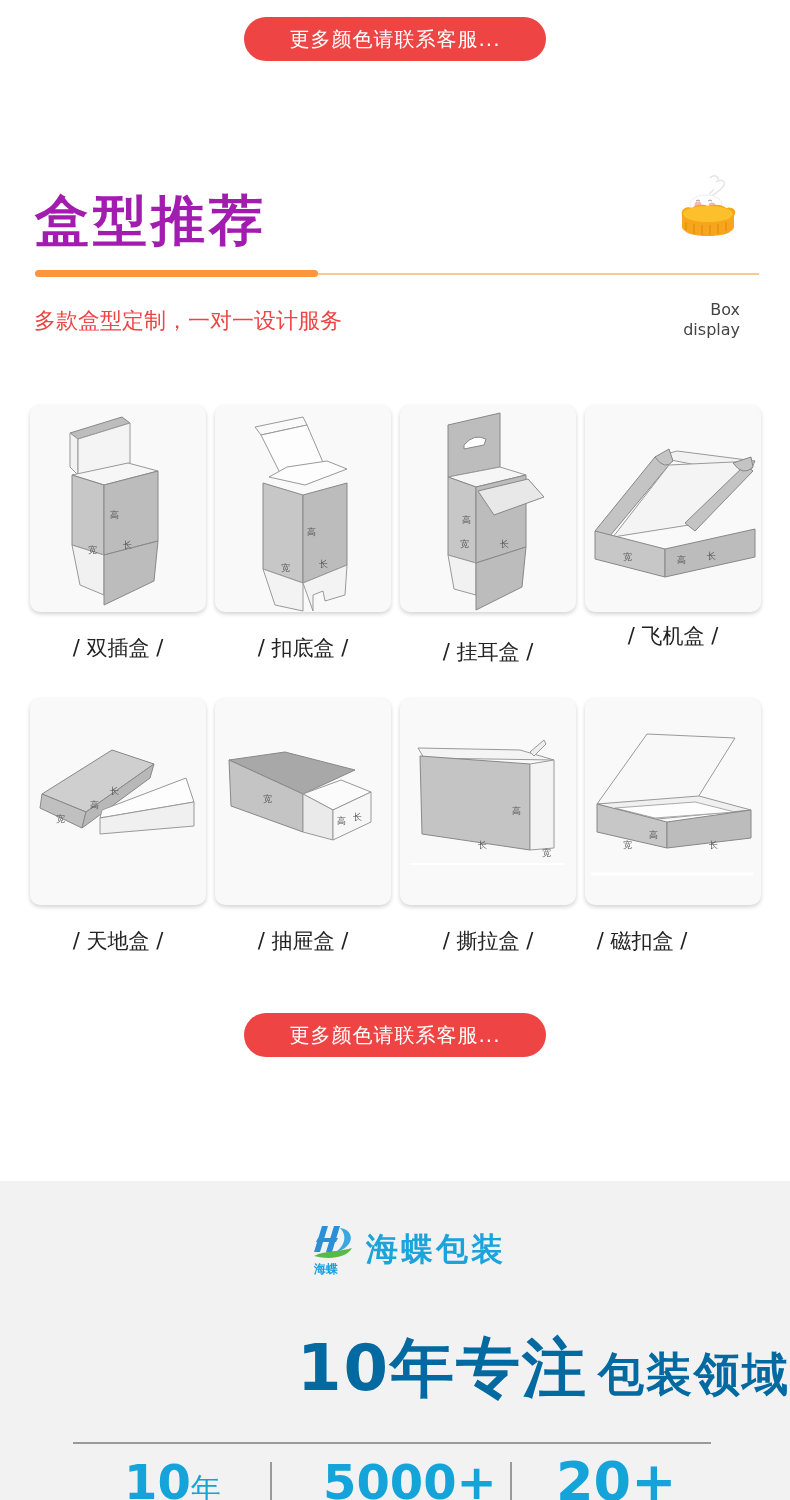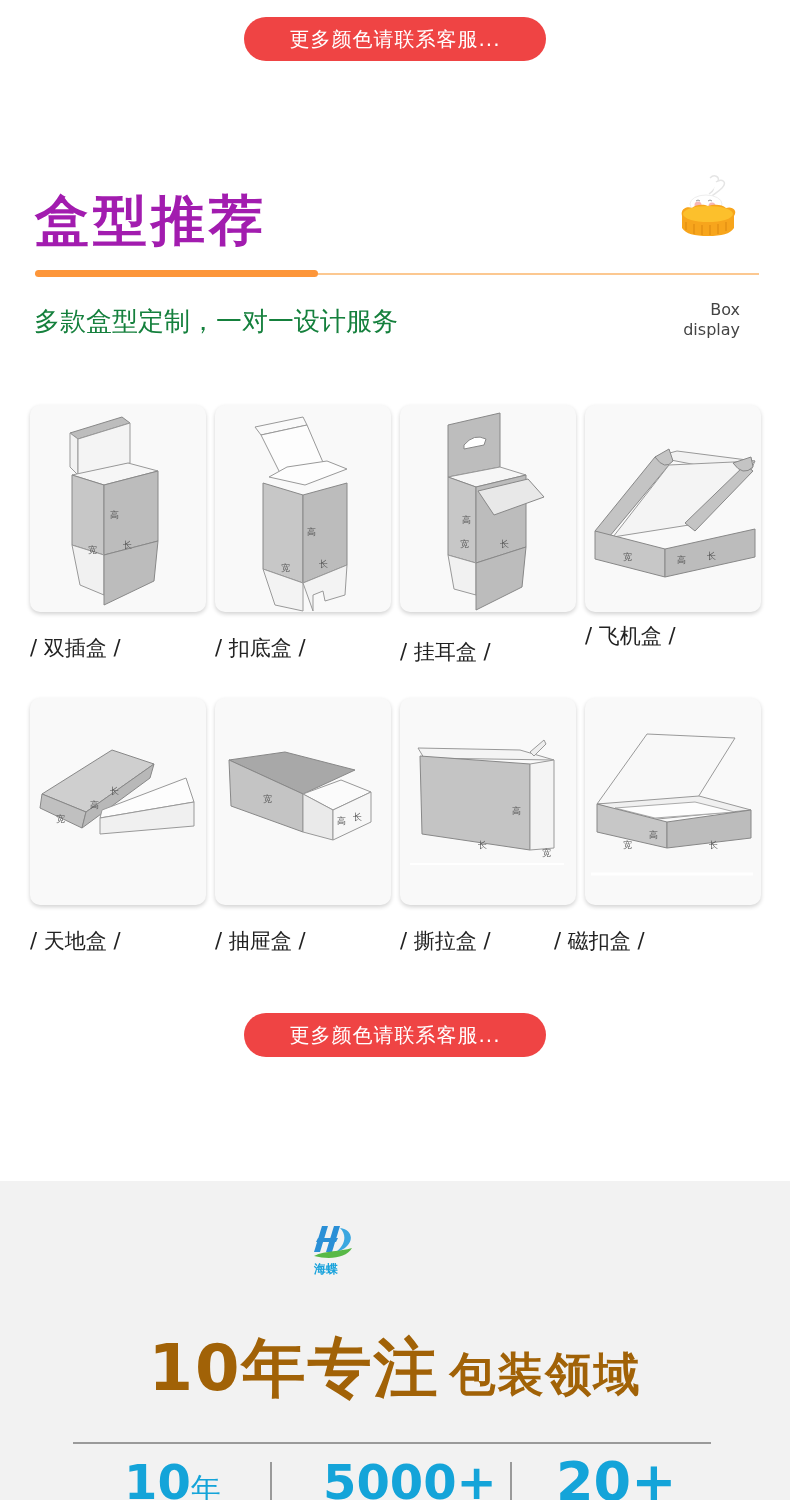--- a/index.html
+++ b/index.html
@@ -16,40 +16,40 @@
 
   .title {
     position:absolute; left:35px; top:186px; font-size:54px; font-weight:bold;
     color:#a21caf; letter-spacing:4px; line-height:70px;
   }
   .rule-thin { position:absolute; left:35px; top:273px; width:724px; height:2px; background:#fcc891; }
   .rule-thick { position:absolute; left:35px; top:270px; width:283px; height:7px; background:#fd963a; border-radius:4px; }
 
   .mooncake { position:absolute; left:676px; top:172px; width:64px; height:72px; }
 
-  .subtitle { position:absolute; left:34px; top:302px; font-size:26px; color:#15803d; line-height:38px; }
+  .subtitle { position:absolute; left:34px; top:302px; font-size:22px; color:#ef4444; line-height:38px; }
   .en-label { position:absolute; right:50px; top:300px; font-size:16px; color:#444; text-align:right; line-height:20px;margin-left:45px; }
   .en-label div { display:block; }
 
   .grid { position:absolute; left:30px; top:405px; width:732px; }
   .card {
     position:absolute; width:176px; height:207px; background:#f9f9f9; border-radius:10px;
     box-shadow:0 2px 4px rgba(0,0,0,0.18);
     overflow:hidden;
   }
   .card svg { position:absolute; left:0; top:0; width:176px; height:207px; }
   .caption {
-    position:absolute; width:176px; font-size:21px; color:#222; line-height:30px;
+    position:absolute; width:176px; text-align:center; font-size:21px; color:#222; line-height:30px;
   }
 
   .gray-section { position:absolute; left:0; top:1181px; width:790px; height:319px; background:#f2f2f2; }
   .logo-wrap { position:absolute; left:312px; top:1222px; display:flex; align-items:center; }
   .logo-mark { width:42px; height:54px; position:relative; }
   .logo-text { font-size:32px; color:#1ba3dc; font-weight:bold; letter-spacing:3px; margin-left:12px; line-height:54px; }
-  .headline { position:absolute; left:0; width:790px; top:1325px; text-align:center; color:#a16207; font-weight:bold; }
+  .headline { position:absolute; left:0; width:790px; top:1325px; text-align:right; color:#0369a1; font-weight:bold; }
   .headline .big { font-size:64px; letter-spacing:2px; }
   .headline .small { font-size:46px; letter-spacing:2px; margin-left:10px; }
   .stats-rule { position:absolute; left:73px; top:1442px; width:638px; height:2px; background:#9a9a9a; }
   .stat { position:absolute; top:1452px; color:#14a4d9; font-weight:bold; font-size:48px; line-height:60px; }
   .stat .unit { font-size:30px; font-weight:normal; }
   .stat-sep { position:absolute; top:1462px; width:2px; height:38px; background:#9a9a9a; }
 </style>
 </head>
 <body>
 
@@ -215,20 +215,21 @@
   <div class="logo-mark">
     <svg width="42" height="54" viewBox="0 0 42 54">
       <path d="M10 4 L16 4 L8 30 L2 30 Z" fill="#2a8fd6"></path>
       <path d="M22 4 L28 4 L20 30 L14 30 Z" fill="#2a8fd6"></path>
       <path d="M6 16 L26 16 L24 20 L4 20 Z" fill="#2a8fd6"></path>
       <path d="M28 6 C44 8 42 26 24 30 C32 24 36 14 28 6 Z" fill="#3aa7e0"></path>
       <path d="M2 34 C14 28 28 30 40 26 C34 36 18 38 2 34 Z" fill="#58b947"></path>
       <text x="2" y="51" font-size="12" font-weight="bold" fill="#1ba3dc">海蝶</text>
     </svg>
   </div>
+  <div class="logo-text">海蝶包装</div>
 </div>
 
 <div class="headline">
   <span class="big">10年专注</span><span class="small">包装领域</span>
 </div>
 
 <div class="stats-rule"></div>
 
 <div class="stat" style="left:124px;">
   <span>10</span><span class="unit">年</span>

